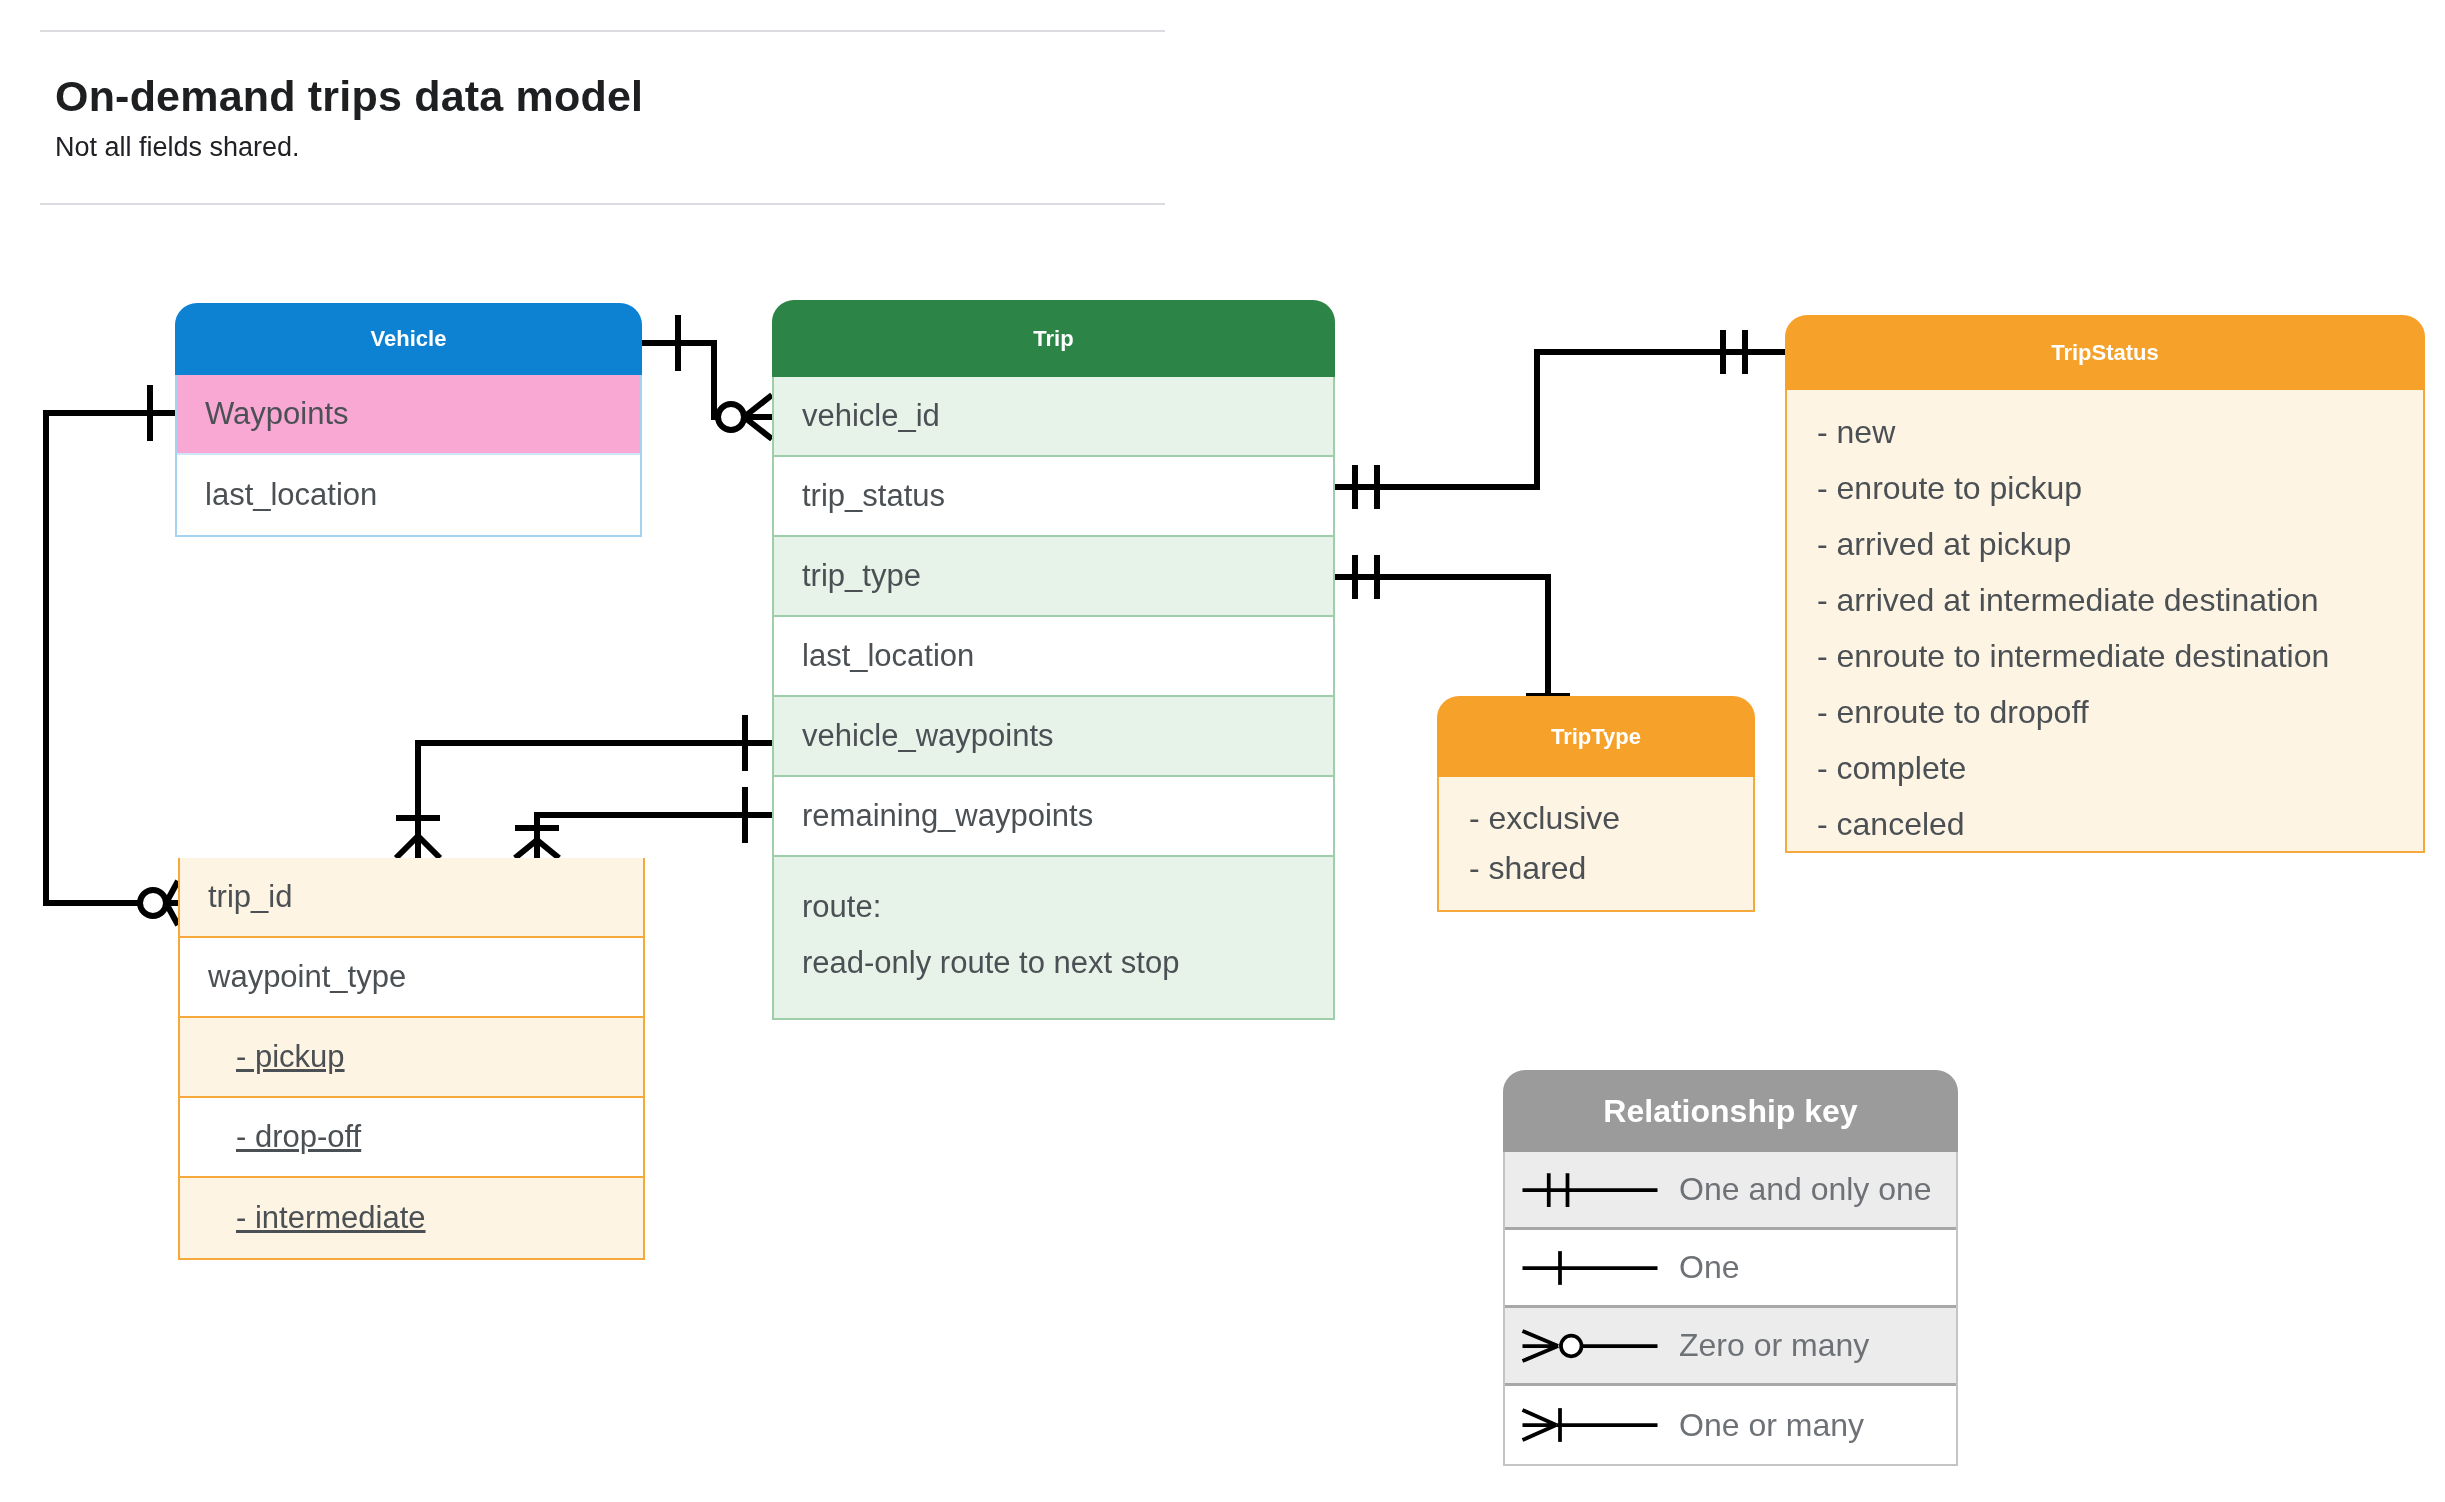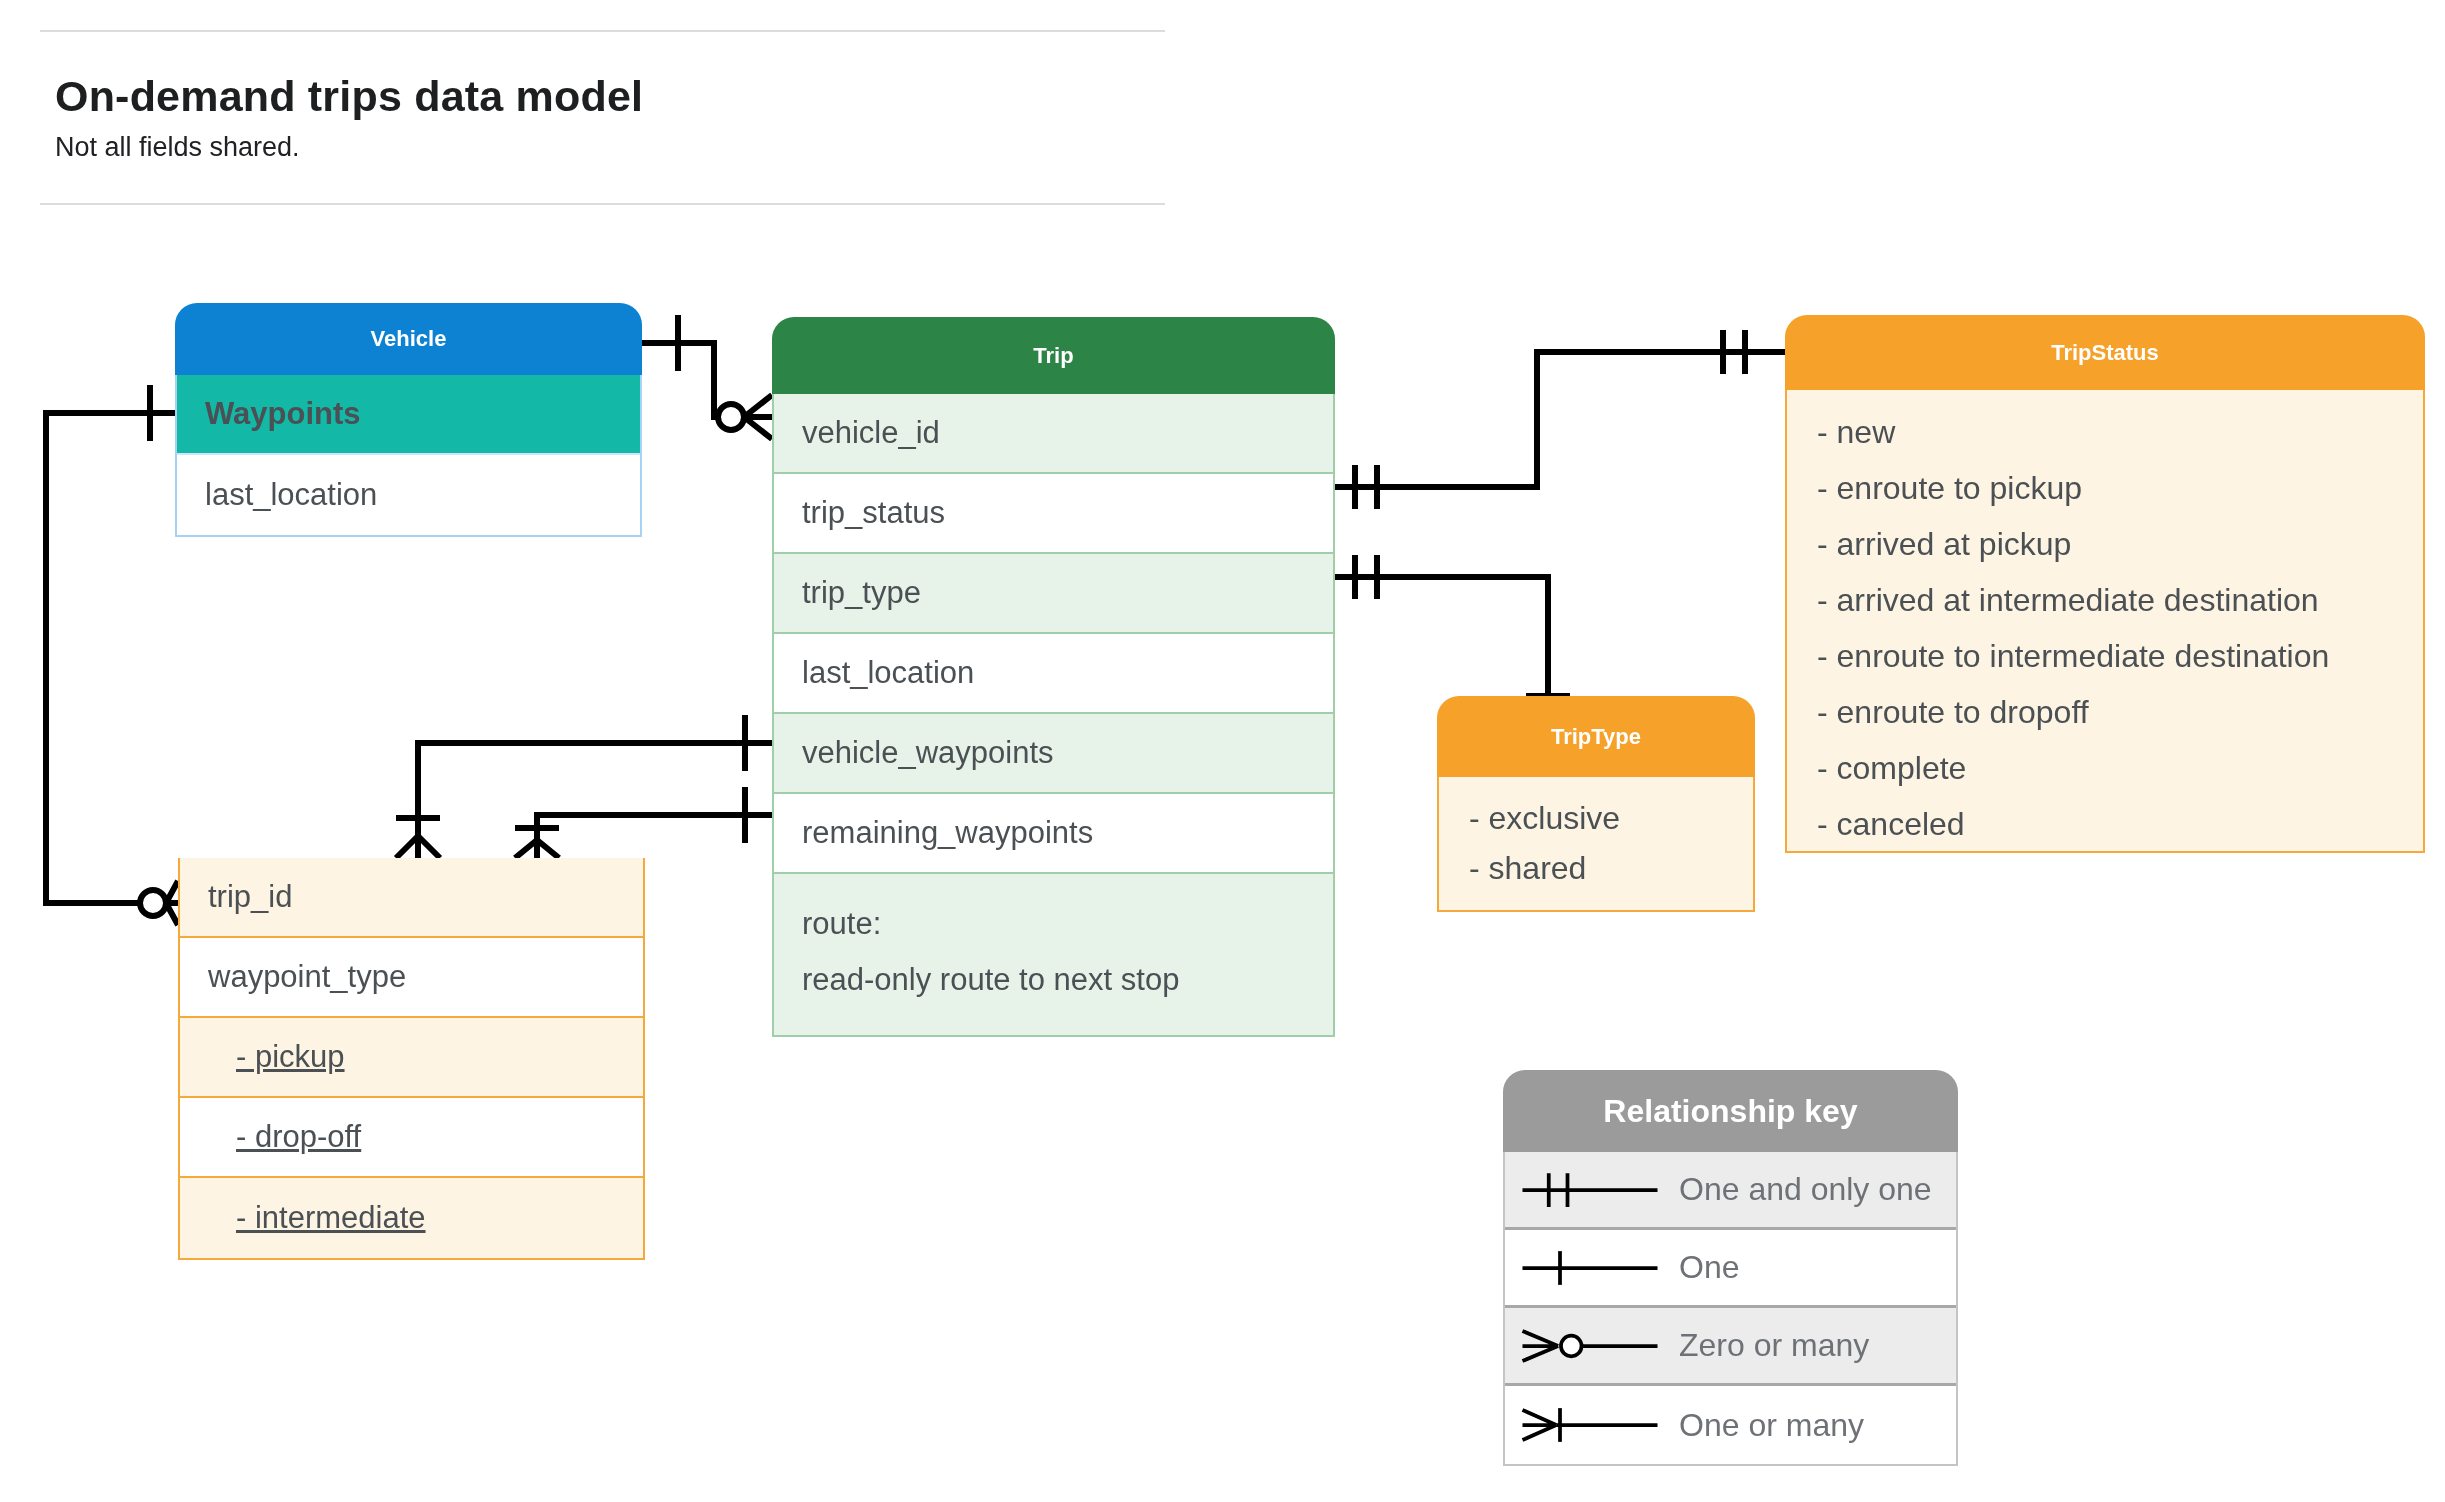--- a/index.html
+++ b/index.html
@@ -18,24 +18,24 @@
     display:flex;align-items:center;justify-content:center;
   }
   .entity .body{box-sizing:border-box;background:#fff;}
   .row{box-sizing:border-box;font-size:31px;display:flex;align-items:center;padding-left:28px;}
 
   
   .vehicle .hdr{background:#0d82d3;}
   .vehicle .body{border:2px solid #a6d3f3;border-top:none;}
   .vehicle .row{height:80px;border-bottom:2px solid #cfe6fa;}
   .vehicle .row:last-child{border-bottom:none;}
-  .row.blue{background:#14b8a6;font-weight:bold;}
-
-  
-  .trip .hdr{background:#2c8446;margin-top:17px;}
+  .row.blue{background:#f9a8d4;}
+
+  
+  .trip .hdr{background:#2c8446;}
   .trip .body{border:2px solid #9fceab;border-top:none;}
   .trip .row{height:80px;border-bottom:2px solid #9fceab;}
   .trip .row:last-child{border-bottom:none;}
   .row.green{background:#e7f2e9;}
   .route-row{box-sizing:border-box;background:#e7f2e9;font-size:31px;padding:22px 0 0 28px;line-height:56px;}
 
   
   .orange .hdr{background:#f6a12a;}
   .orange .body{border:2px solid #f5a93b;border-top:none;background:#fdf4e3;}
   .orange .row{height:80px;border-bottom:2px solid #f5a93b;background:#fdf4e3;}

